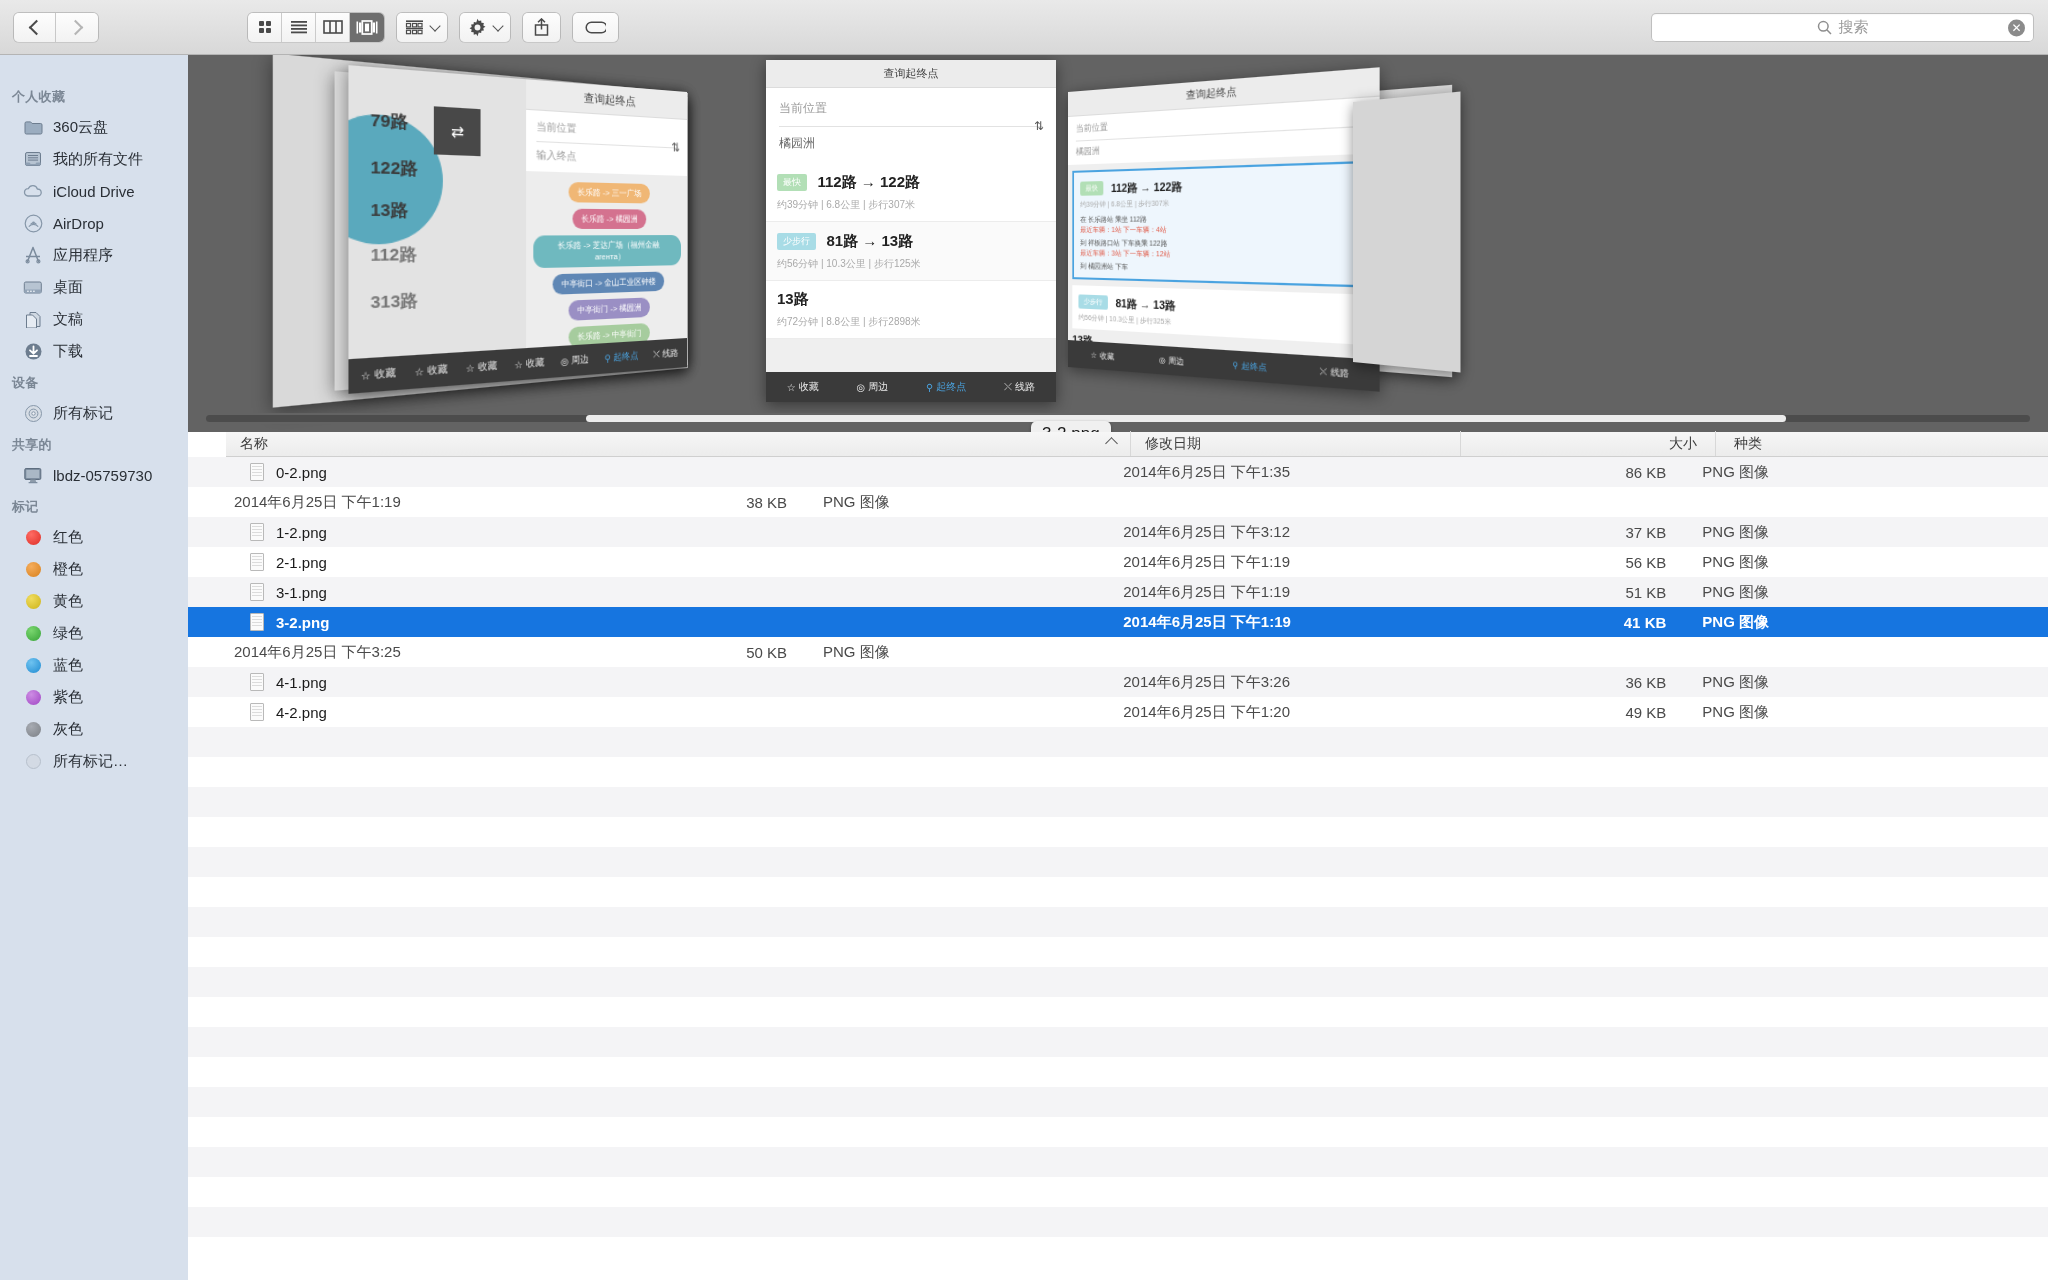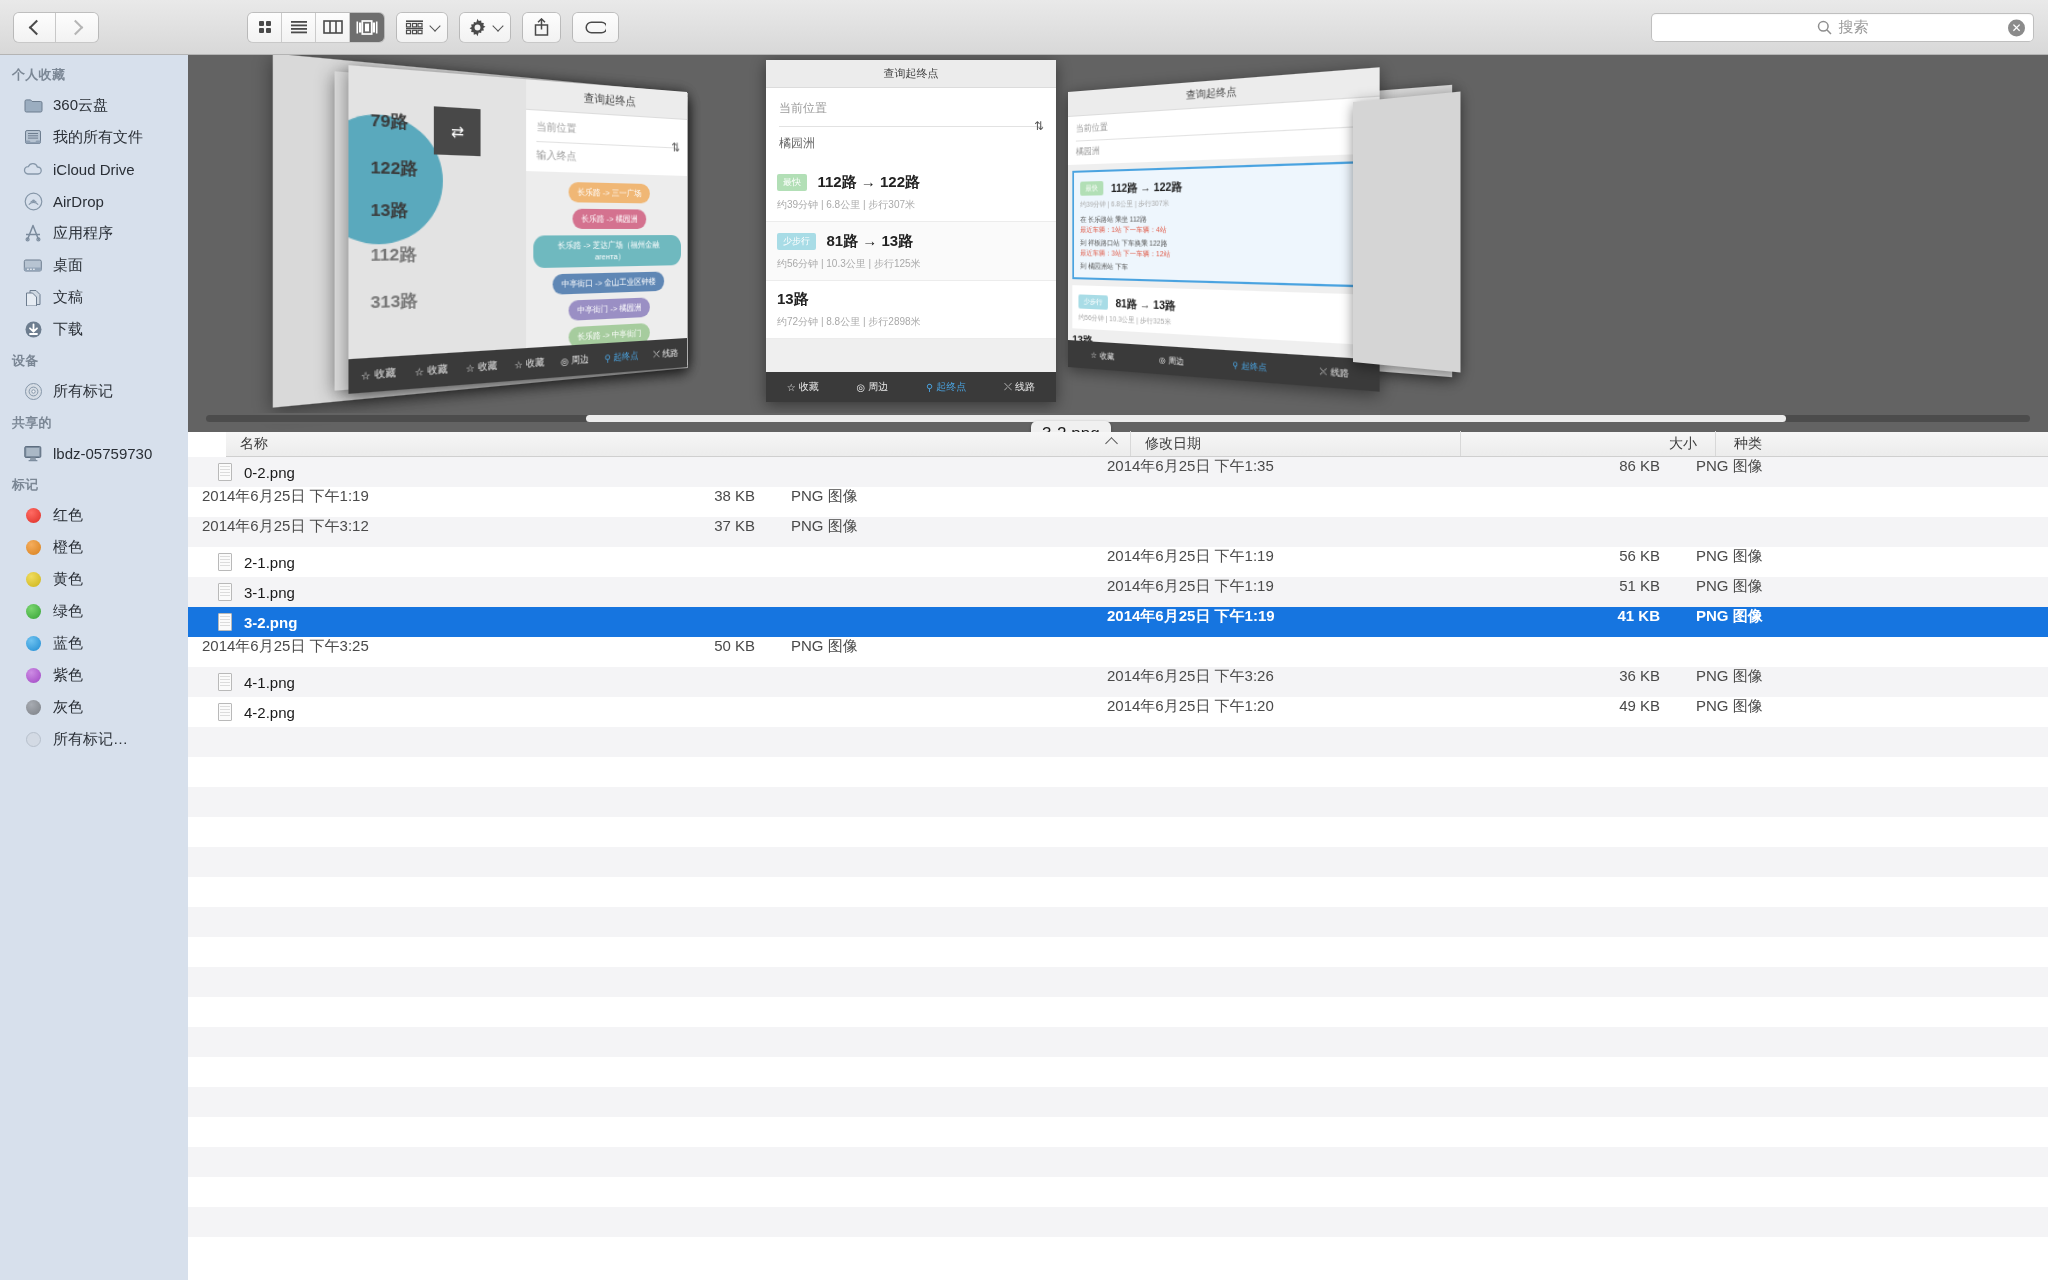--- a/index.html
+++ b/index.html
@@ -78,21 +78,21 @@
     background: #8b8b8b; color: #fff; font-size: 12px; line-height: 17px;
     text-align: center; font-family: "DejaVu Sans", sans-serif;
   }
 
   
   #sidebar {
     position: absolute; left: 0; top: 55px;
     width: 188px; height: 1225px;
     background: #d7e0ec;
     font-size: 15px;
-    padding-top: 4px;
+    padding-top: 26px;
     overflow: hidden;
   }
   .sb-header {
     font-size: 13px; color: #7b8795; font-weight: bold;
     padding: 7px 0 5px 12px; letter-spacing: .3px;
   }
   .sb-item {
     height: 32px; display: flex; align-items: center;
     padding-left: 22px; color: #2a2f36; font-size: 15px;
   }
@@ -156,21 +156,21 @@
   }
   .col-h { height: 25px; display:flex; align-items:center; border-right:1px solid #d8d8d8; }
   .col-name { width: 905px; padding-left: 14px; position: relative; }
   .sort-arrow { position:absolute; right: 14px; top: 8px; width:9px;height:9px;
     border-left:1.6px solid #555;border-top:1.6px solid #555;transform:rotate(45deg);}
   .col-date { width: 330px; padding-left: 14px;}
   .col-size { width: 255px; justify-content:flex-end; padding-right:18px;}
   .col-kind { width: 370px; padding-left: 18px; border-right:none;}
 
   #file-list { position:absolute; left:188px; top:457px; width:1860px; height:823px; }
-  .row { height: 30px; display:flex; font-size:15px; color:#1a1a1a; }
+  .row { height: 30px; display:flex; align-items:center; font-size:15px; color:#1a1a1a;padding-left:32px; }
   .row.alt { background:#f4f4f6; }
   .row.white { background:#ffffff; }
   .row.sel { background:#1675e0; color:#fff; font-weight:bold; }
   .c-name { width:905px; display:flex; align-items:center; padding-left:30px; }
   .c-date { width:330px; padding-left:14px; color:#4a4a4a; }
   .c-size { width:255px; text-align:right; padding-right:18px; color:#4a4a4a; }
   .c-kind { width:370px; padding-left:18px; color:#4a4a4a; }
   .row.sel .c-date, .row.sel .c-size, .row.sel .c-kind { color:#fff; }
   .file-ico {
     width:14px; height:18px; margin-right:12px; background:#fbfbfb;
@@ -647,20 +647,24 @@
     <div class="c-kind">PNG 图像</div>
   </div>
 
   <div class="row white">
     <div class="c-date">2014年6月25日 下午1:19</div>
     <div class="c-size">38 KB</div>
     <div class="c-kind">PNG 图像</div>
   </div>
 
   <div class="row alt">
+    <div class="c-name">
+      <span class="file-ico"></span>
+      <span>1-2.png</span>
+    </div>
     <div class="c-date">2014年6月25日 下午3:12</div>
     <div class="c-size">37 KB</div>
     <div class="c-kind">PNG 图像</div>
   </div>
 
   <div class="row white">
     <div class="c-name">
       <span class="file-ico"></span>
       <span>2-1.png</span>
     </div>

